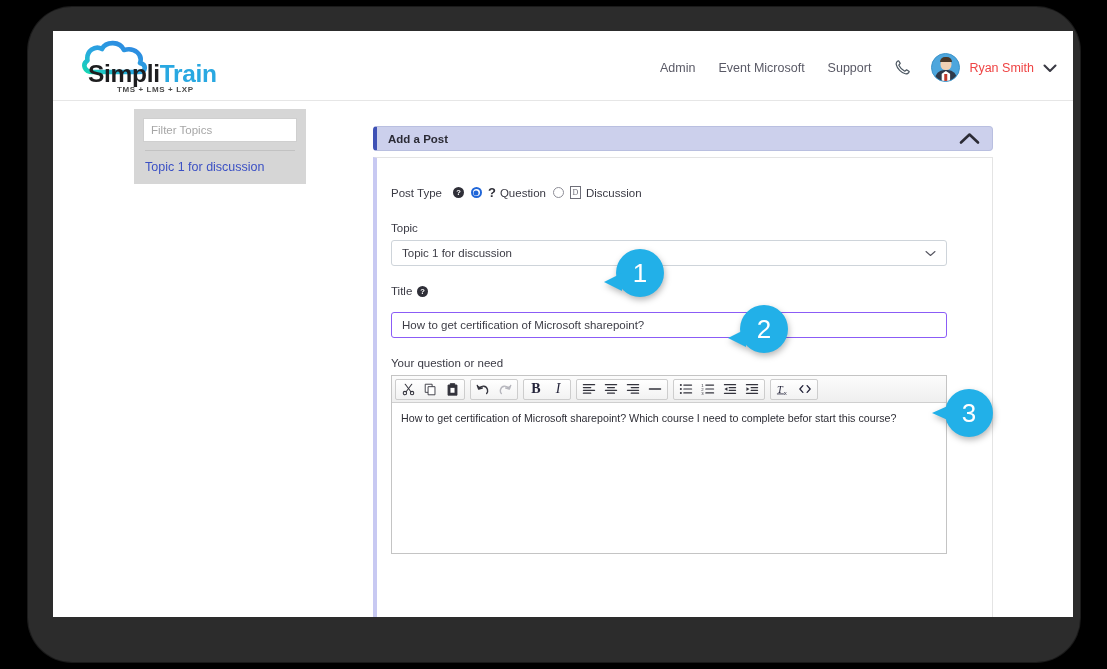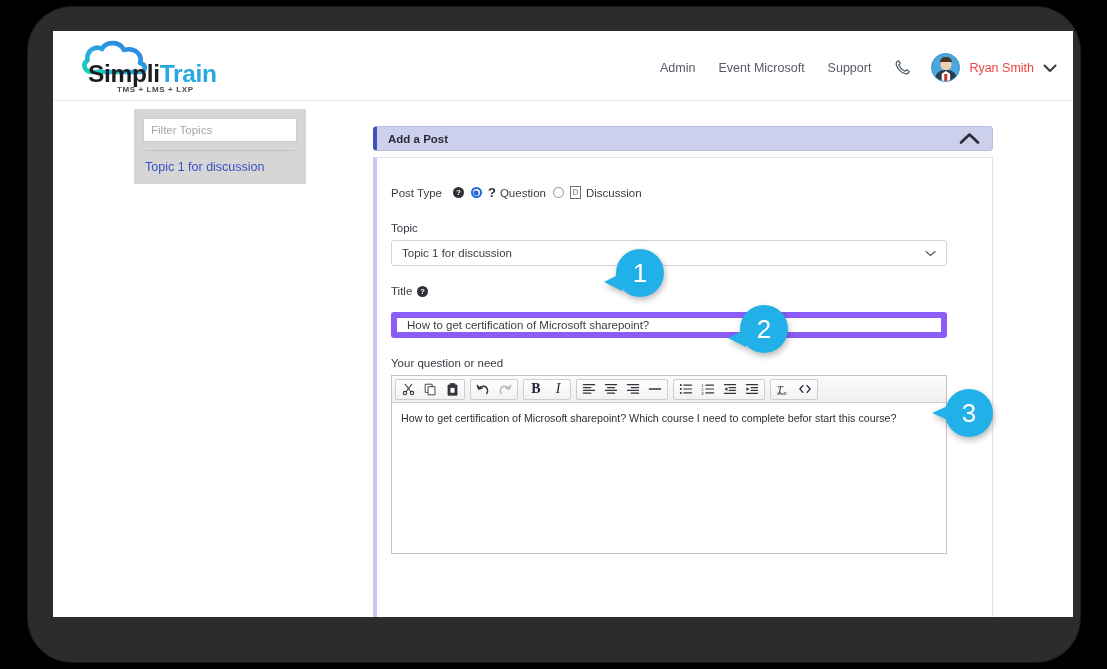--- a/index.html
+++ b/index.html
@@ -177,21 +177,21 @@
     width: 556px; height: 26px;
     border: 1px solid #ced4da; border-radius: 3px;
     background: #fff; display: flex; align-items: center;
     padding: 0 10px; font-size: 11.5px; color: #3d3d46;
     cursor: pointer; margin-bottom: 19px;
   }
   .select-caret { position: absolute; right: 10px; top: 50%; transform: translateY(-50%); }
 
   .text-input {
     width: 556px; height: 26px;
-    border: 6px solid #8b5cf6; border-radius: 3px;
+    border: 1px solid #8b5cf6; border-radius: 3px;
     background: #fff; display: flex; align-items: center;
     padding: 0 10px; font-size: 11.5px; color: #3d3d46;
     margin-bottom: 19px; cursor: text; margin-top: 15px;
   }
 
   
   #editor {
     width: 556px; border: 1px solid #c4c4c4; background: #fff;
   }
   #editor-toolbar {

